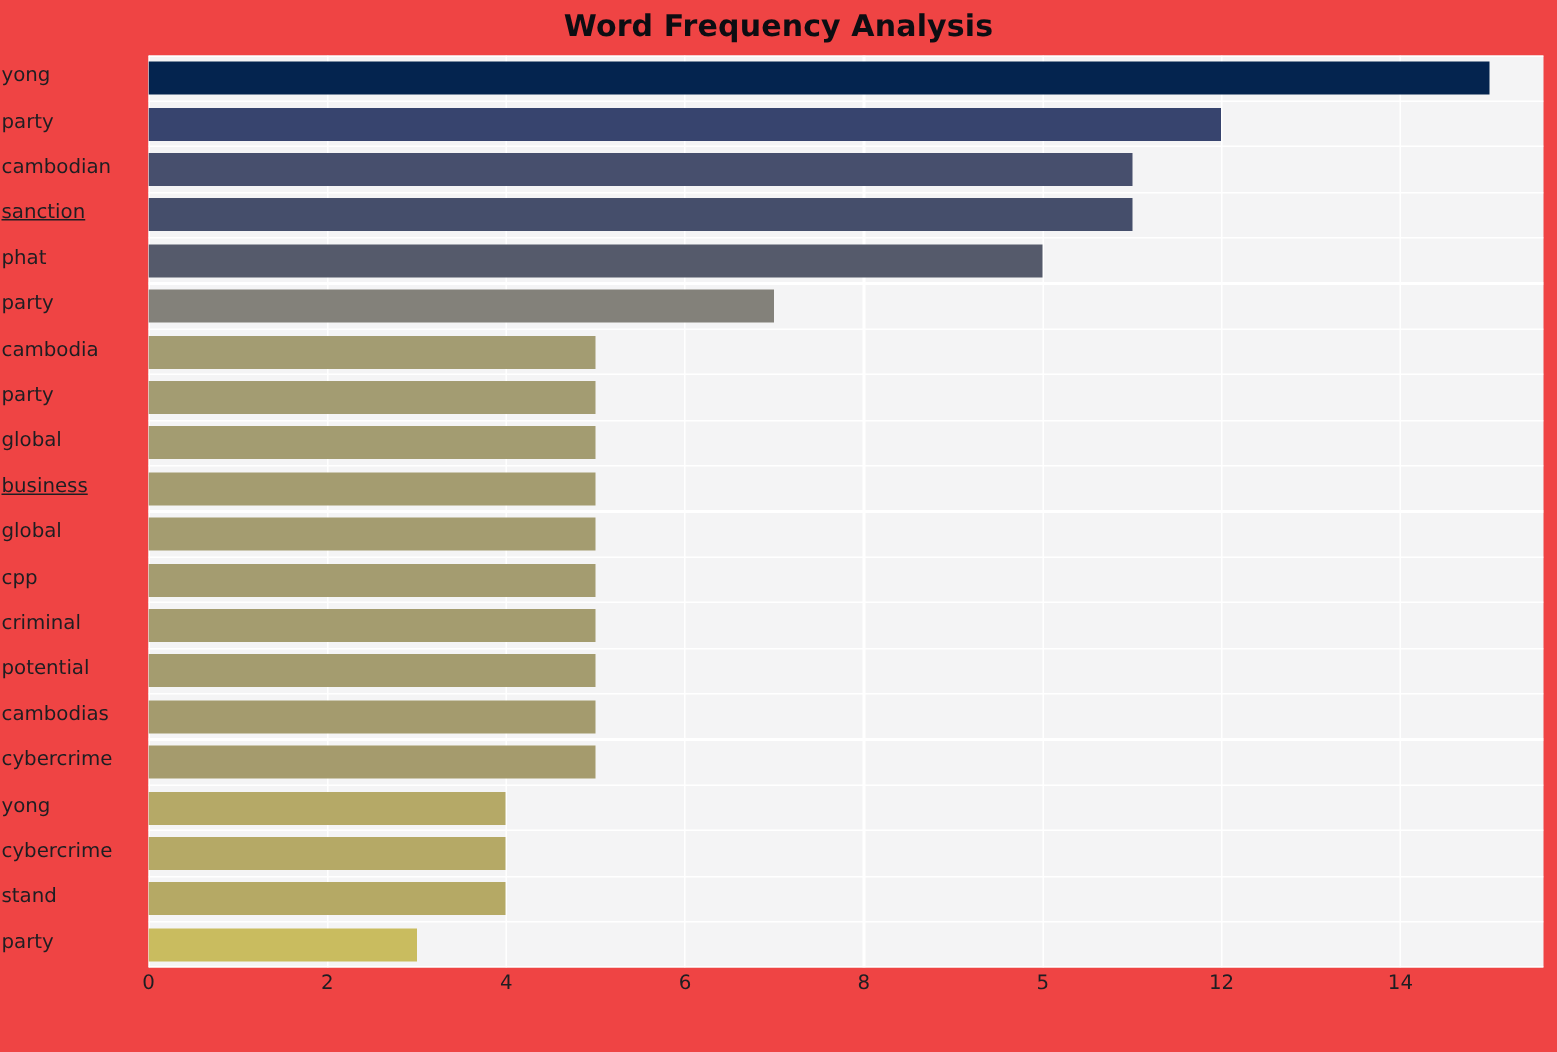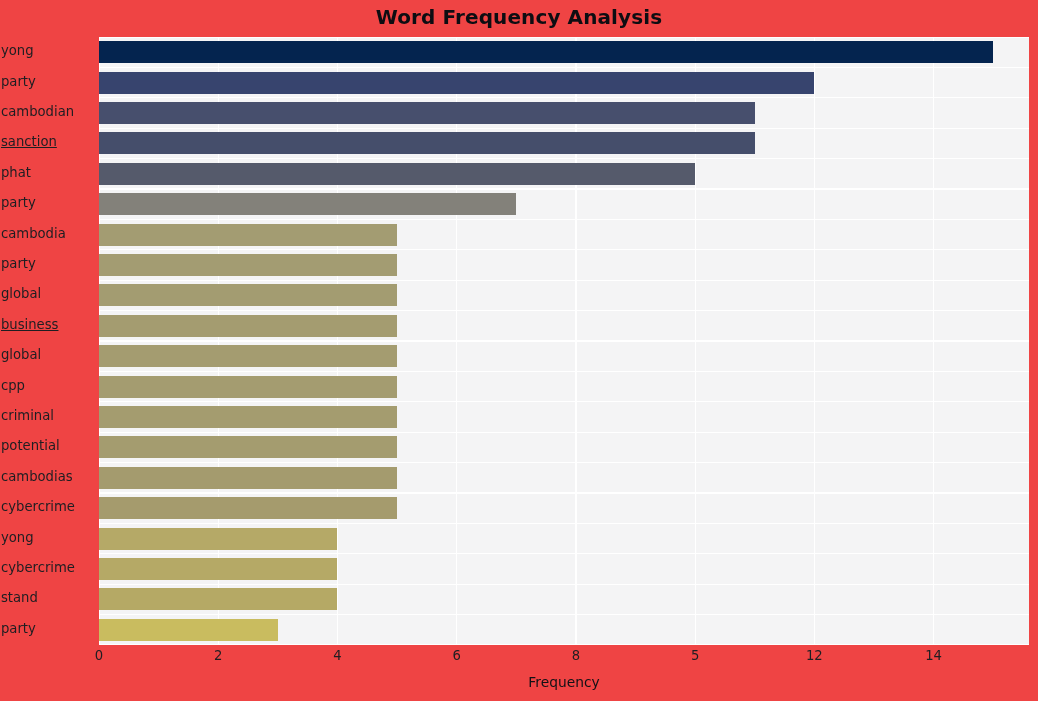--- a/index.html
+++ b/index.html
@@ -206,15 +206,14 @@
       <div class="xtick" style="left: 99px;">0</div>
       <div class="xtick" style="left: 218.231px;">2</div>
       <div class="xtick" style="left: 337.462px;">4</div>
       <div class="xtick" style="left: 456.692px;">6</div>
       <div class="xtick" style="left: 575.923px;">8</div>
       <div class="xtick" style="left: 695.154px;">5</div>
       <div class="xtick" style="left: 814.385px;">12</div>
       <div class="xtick" style="left: 933.615px;">14</div>
     </div>
 
-  <div id="xaxis-label">Frequency</div>
 
 </div>
 
 </body></html>

